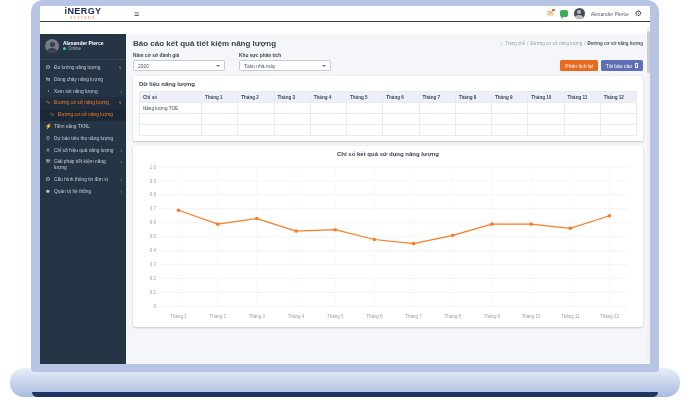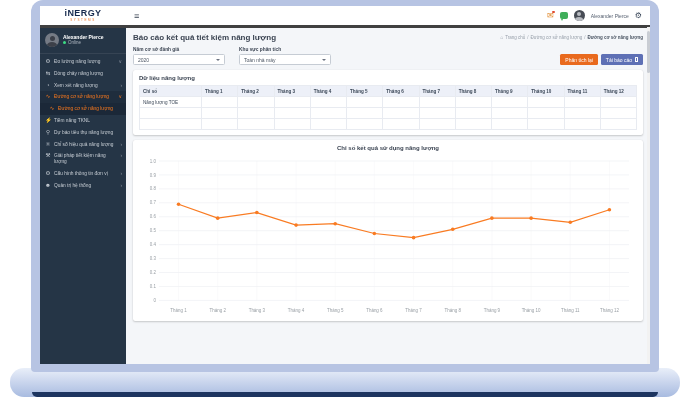--- a/index.html
+++ b/index.html
@@ -11,39 +11,39 @@
     background:#b7c4e3; border-radius:12px 12px 4px 4px; padding:6px 9px 8px 9px; }
   .laptop-base { position:absolute; left:10px; top:368px; width:670px; height:29px; border-radius:14px;
     background:linear-gradient(180deg,#e9eff9 0%,#ccd7ee 45%,#a8bbe0 100%); }
   .laptop-base::after { content:""; position:absolute; left:22px; right:22px; bottom:0; height:5px;
     background:#1d3560; border-radius:0 0 8px 8px; }
 
   
   .screen { position:relative; width:610px; height:358px; background:#ffffff; overflow:hidden; display:flex; flex-direction:column; }
 
   
-  .topbar { flex:none; height:22px; display:flex; background:#fff; border-bottom:3px solid #404040; }
+  .topbar { flex:none; height:16px; display:flex; background:#fff; border-bottom:1px solid #404040; }
   .logo { width:86px; flex:none; display:flex; flex-direction:column; align-items:center; justify-content:center; line-height:1; }
   .logo-main { font-size:9px; font-weight:bold; color:#16294d; letter-spacing:.4px; }
   .logo-sub { font-size:3px; color:#ef7020; letter-spacing:1.6px; margin-top:1px; }
   .navbar { flex:1; display:flex; align-items:center; padding:0 8px; }
   .hamburger { font-size:9px; color:#374151; cursor:pointer; }
   .nav-right { margin-left:auto; display:flex; align-items:center; gap:6px; }
   .mail-icon { font-size:8px; color:#e08a2e; position:relative; line-height:1; cursor:pointer; }
   .mail-icon::after { content:""; position:absolute; right:-1px; top:-1px; width:2.5px; height:2.5px; border-radius:50%; background:#e04a2e; }
   .chat-icon { width:8px; height:6.5px; background:#3fae5a; border-radius:2px; position:relative; cursor:pointer; }
   .chat-icon::after { content:""; position:absolute; left:1.5px; bottom:-2px; border-left:1.5px solid transparent; border-right:1.5px solid transparent; border-top:2px solid #3fae5a; }
   .avatar { width:11px; height:11px; border-radius:50%; background:#474c55; position:relative; overflow:hidden; flex:none; cursor:pointer; }
   .avatar::before { content:""; position:absolute; left:3.5px; top:2px; width:4px; height:4px; border-radius:50%; background:#b9bcc2; }
   .avatar::after { content:""; position:absolute; left:1.5px; top:6.5px; width:8px; height:5px; border-radius:50% 50% 0 0; background:#b9bcc2; }
   .nav-user-name { font-size:5px; color:#566070; }
   .gear-icon { font-size:8px; color:#3d4a5c; line-height:1; cursor:pointer; }
 
   
-  .app-body { flex:1; display:flex; min-height:0; }
+  .app-body { flex:1; display:flex; min-height:0;margin-top:12px; }
 
   
   .sidebar { width:86px; flex:none; background:#253546; display:flex; flex-direction:column; }
   .user-panel { display:flex; align-items:center; gap:4px; padding:5px 5px 6px 5px; border-bottom:1px solid rgba(255,255,255,.08); cursor:pointer; }
   .user-avatar { width:14px; height:14px; border-radius:50%; background:#757b85; position:relative; overflow:hidden; flex:none; }
   .user-avatar::before { content:""; position:absolute; left:4.5px; top:2.5px; width:5px; height:5px; border-radius:50%; background:#3c4049; }
   .user-avatar::after { content:""; position:absolute; left:2px; top:8.5px; width:10px; height:6px; border-radius:50% 50% 0 0; background:#3c4049; }
   .user-name { font-size:5px; font-weight:bold; color:#ffffff; line-height:1.2; }
   .user-status { font-size:4.5px; color:#aeb6bf; display:flex; align-items:center; gap:2px; line-height:1.2; }
   .status-dot { width:3px; height:3px; border-radius:50%; background:#3ddc84; }

